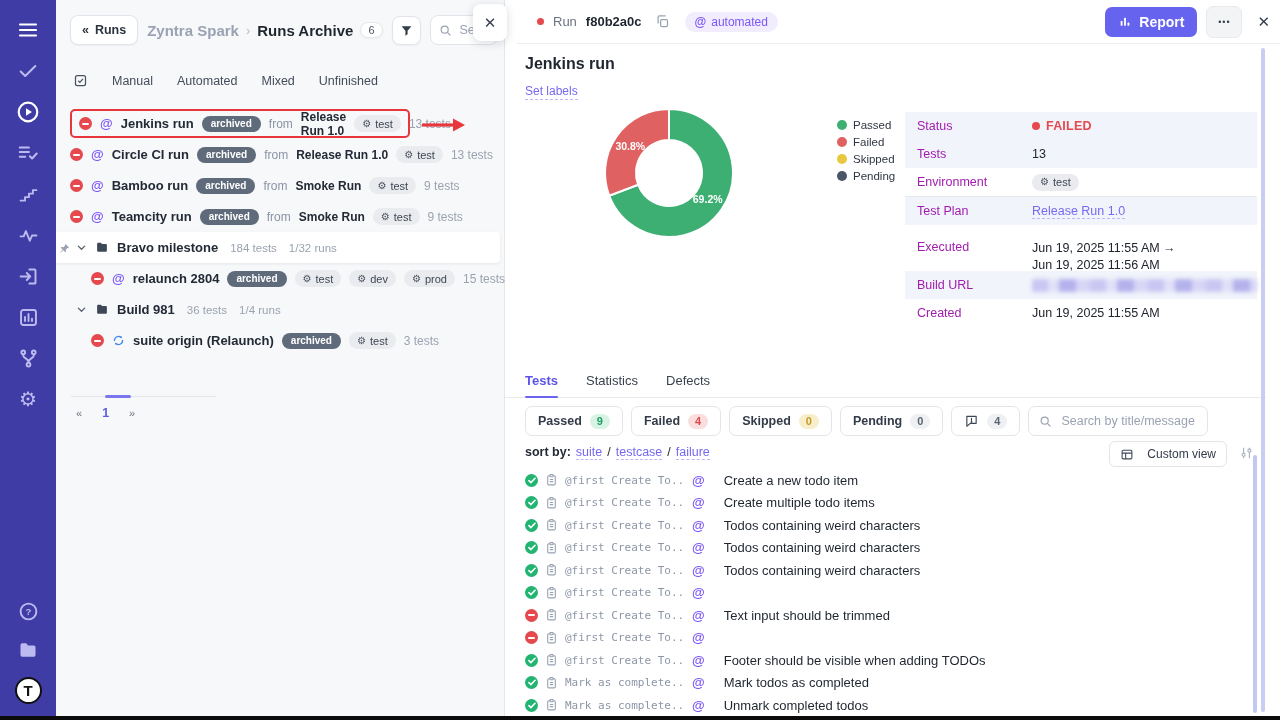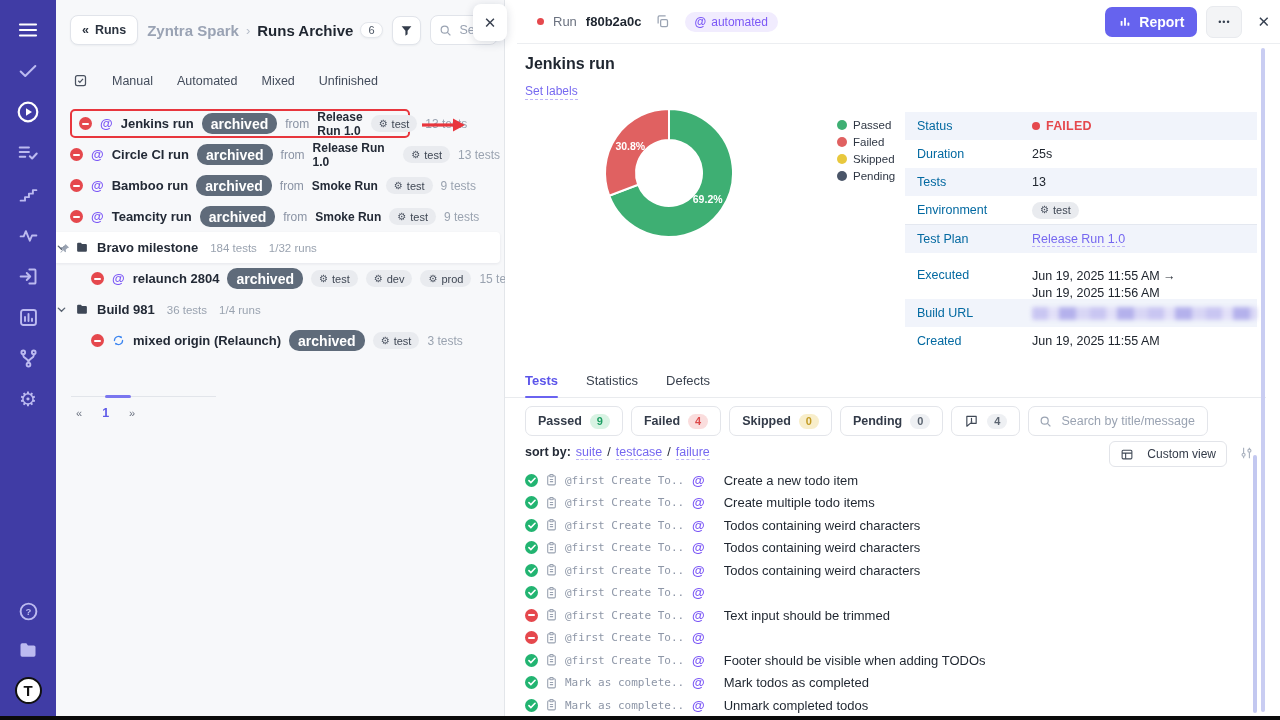--- a/index.html
+++ b/index.html
@@ -30,27 +30,27 @@
   .lp-tab{cursor:pointer;}
   .lp-list{position:absolute;top:108px;left:14px;width:430px;}
   .rrow{height:31px;display:flex;align-items:center;gap:8px;font-size:13px;position:relative;box-sizing:border-box;cursor:pointer;}
   .rrow.selected{border:2px solid #e8363d;border-radius:5px;width:340px;padding:0 7px;height:29px;margin:1px 0;}
   .rrow.indent{padding-left:21px;}
   .mcirc{width:13px;height:13px;border-radius:50%;background:#e5484d;display:flex;align-items:center;justify-content:center;flex:none;}
   .mcirc i{display:block;width:7px;height:2px;background:#fff;border-radius:1px;}
   .ccirc{width:13px;height:13px;border-radius:50%;background:#22b471;display:flex;align-items:center;justify-content:center;flex:none;}
   .aticon{color:#7b57f6;font-weight:800;font-size:13px;line-height:1;}
   .rname{font-weight:600;color:#232a36;white-space:nowrap;}
-  .pill-arch{background:#5f6b7a;color:#fff;font-size:14px;font-weight:600;padding:2.5px 9px;border-radius:10px;text-align:center;}
+  .pill-arch{background:#5f6b7a;color:#fff;font-size:10px;font-weight:600;padding:2.5px 9px;border-radius:10px;text-align:center;}
   .fromlbl{color:#8a93a4;font-size:12px;}
   .fromname{color:#232a36;font-size:12px;font-weight:700;}
   .envpill{background:#e9ebef;border-radius:10px;font-size:11px;color:#3f4754;padding:2.5px 8px;display:flex;align-items:center;gap:4px;}
   .envpill .gear{font-size:10px;color:#4a5260;line-height:1;}
   .rcount{color:#9aa3b0;font-size:12px;white-space:nowrap;}
-  .mrow{height:31px;display:flex;align-items:center;gap:8px;font-size:13px;position:relative;margin-left:-14px;cursor:pointer;}
+  .mrow{height:31px;display:flex;align-items:center;gap:8px;font-size:13px;position:relative;margin-left:-14px;padding-left:20px;cursor:pointer;}
   .mrow.pinned{background:#fff;box-shadow:0 1px 3px rgba(20,30,60,.08);border-radius:0 4px 4px 0;}
   .mrow .pin{position:absolute;left:3px;top:10px;}
   .mrow .mname{font-weight:600;color:#232a36;}
   .mrow .mstat{color:#9aa3b0;font-size:11.5px;margin-left:4px;}
   .sel-arrow{position:absolute;left:364px;top:117px;}
   .lp-divider{position:absolute;top:396px;left:15px;width:145px;height:1px;background:#e2e5ea;}
   .lp-divider-accent{position:absolute;top:395px;left:49px;width:26px;height:2.5px;background:#7a76ef;border-radius:2px;}
   .lp-pager{position:absolute;top:406px;left:20px;display:flex;align-items:center;gap:20px;}
   .pg-nav{color:#6b7280;font-size:11px;cursor:pointer;}
   .pg-cur{color:#5f5ae8;font-size:12.5px;font-weight:600;cursor:pointer;}
@@ -69,21 +69,21 @@
   .rp-title{position:absolute;left:20px;top:55px;font-size:16px;font-weight:700;color:#1f2630;}
   .rp-setlabels{position:absolute;left:20px;top:84px;font-size:12px;color:#7668f0;border-bottom:1px dashed #beb5f7;padding-bottom:1px;cursor:pointer;}
   .chartwrap{position:absolute;left:88px;top:104px;width:152px;height:138px;}
   .legend{position:absolute;left:332px;top:119px;display:flex;flex-direction:column;gap:5px;}
   .lg-item{display:flex;align-items:center;gap:6px;font-size:11.5px;color:#2f3744;cursor:pointer;}
   .lg-dot{width:10px;height:10px;border-radius:50%;flex:none;}
   .summary{position:absolute;left:400px;top:112px;width:352px;}
   .srow{display:flex;min-height:28px;align-items:center;font-size:12.5px;}
   .srow.alt{background:#f1f4fb;}
   .srow.sep{border-top:1px solid #e4e8f0;}
-  .slabel{width:115px;padding-left:12px;color:#0369a1;flex:none;}
+  .slabel{width:115px;padding-left:12px;color:#a21caf;flex:none;}
   .sval{color:#20262f;}
   .sval.status{color:#e5484d;font-weight:700;display:flex;align-items:center;gap:6px;letter-spacing:.2px;}
   .sval.status .sdot{width:8px;height:8px;border-radius:50%;background:#e5484d;}
   .sval.link{color:#7668f0;border-bottom:1px dashed #beb5f7;cursor:pointer;}
   .srow.two{height:46px;align-items:flex-start;padding-top:15px;box-sizing:border-box;}
   .twoline{line-height:17px;}
   .redact{width:235px;height:13px;border-radius:2px;filter:blur(2px);
           background:repeating-linear-gradient(90deg,#c9c6f2 0 16px,#e2e0f8 16px 27px,#b4b1ec 27px 44px,#d8d6f5 44px 58px);}
   .rp-tabs{position:absolute;left:0;top:373px;width:761px;height:25px;border-bottom:1px solid #e9ebee;padding-left:20px;box-sizing:border-box;display:flex;gap:28px;font-size:13px;color:#3a424f;}
   .rtab{position:relative;cursor:pointer;padding-bottom:8px;}
@@ -377,21 +377,21 @@
           </span>
         </span>
          <span style="display:inline-flex;">
           <svg width="13" height="13" viewBox="0 0 24 24" fill="none" stroke="#3d86f0" stroke-width="2.4" stroke-linecap="round">
             <path d="M19.5 12a7.5 7.5 0 0 1-12.8 5.3"></path>
             <path d="M4.5 12a7.5 7.5 0 0 1 12.8-5.3"></path>
             <path d="M17.5 3.2l-.2 3.7-3.6-.4z" fill="#3d86f0" stroke="none"></path>
             <path d="M6.5 20.8l.2-3.7 3.6.4z" fill="#3d86f0" stroke="none"></path>
           </svg>
         </span>
-         <span class="rname">mixed origin (Relaunch)</span>
+         <span class="rname">suite origin (Relaunch)</span>
          <span class="pill-arch">archived</span>
 
          <span class="envpill">
           <span class="gear">⚙</span>
           <span>test</span>
         </span>
          <span class="rcount">3 tests</span>
        </div>
     </div>
 
@@ -467,24 +467,20 @@
     <span class="lg-dot" style="background:#4a5568"></span>
     <span>Pending</span>
       </div>
     </div>
 
   <div class="summary" id="summary">
       <div class="srow alt  ">
     <span class="slabel">Status</span>
         <span class="sval status"><span class="sdot"></span>FAILED</span>
       </div>
-      <div class="srow   ">
-    <span class="slabel">Duration</span>
-        <span class="sval">25s</span>
-      </div>
       <div class="srow alt  ">
     <span class="slabel">Tests</span>
         <span class="sval">13</span>
       </div>
       <div class="srow   ">
     <span class="slabel">Environment</span>
         <span class="envpill" style="background:#e9ebef;">
           <span class="gear">⚙</span>
           <span>test</span>
         </span>

